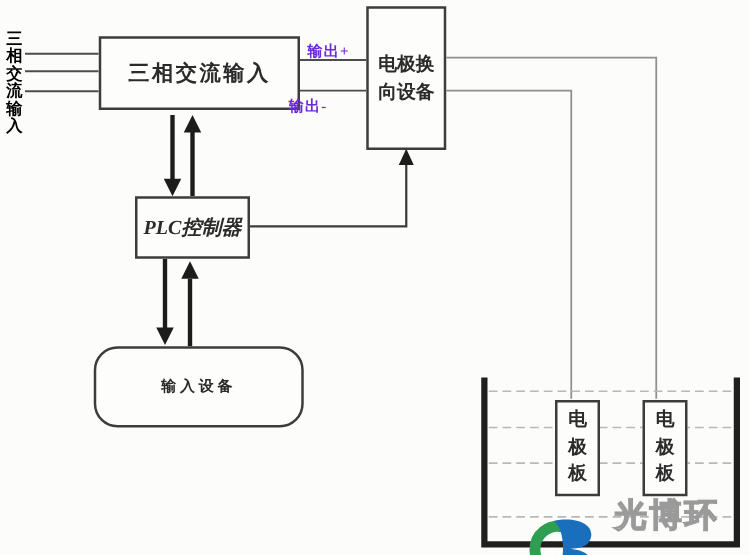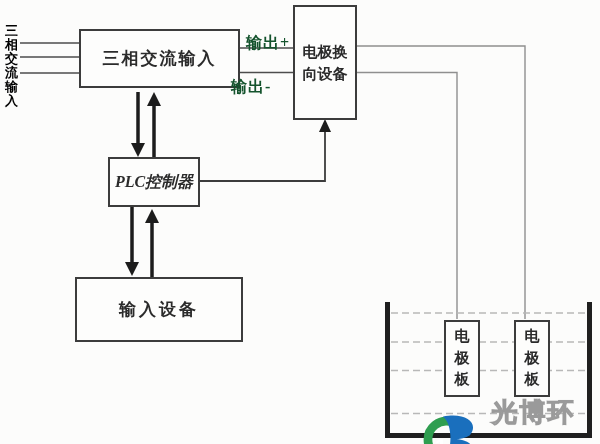--- a/index.html
+++ b/index.html
@@ -23,21 +23,21 @@
     display: flex;
     align-items: center;
     justify-content: center;
     text-align: center;
     font-weight: bold;
     color: #2b2b2b;
   }
   .box-power    { left: 79px;  top: 29px;  width: 161px; height: 59px;  font-size: 17px; letter-spacing: 2px; }
   .box-reverser { left: 293px; top: 5px;   width: 64px;  height: 115px; font-size: 15px; line-height: 22px; padding: 0 4px; }
   .box-plc      { left: 108px; top: 157px; width: 92px;  height: 50px;  font-size: 16px; font-style: italic; }
-  .box-input    { left: 75px;  top: 277px; width: 168px; height: 65px;  font-size: 17px; letter-spacing: 3px; }
+  .box-input    { left: 75px;  top: 277px; width: 168px; height: 65px;  font-size: 12px; letter-spacing: 3px; border-radius: 19px; }
 
   .plate {
     position: absolute;
     top: 320px; width: 36px; height: 77px;
     background: #fdfdfc;
     border: 2px solid #3c3c3c;
     box-sizing: border-box;
     display: flex; align-items: center; justify-content: center;
     font-size: 15px; font-weight: bold; color: #2b2b2b;
   }
@@ -46,21 +46,21 @@
   .vstack { display: block; width: 1.1em; word-break: break-all; line-height: 1.45; text-align: center; }
 
   .vsource {
     position: absolute; left: 4px; top: 24px;
     font-size: 13px; font-weight: bold; color: #000000;
     width: 1.15em; word-break: break-all; line-height: 1.08; text-align: center;
   }
 
   .wire-label {
     position: absolute;
-    font-size: 16px; font-weight: bold; color: #14532d;
+    font-size: 12px; font-weight: bold; color: #6d28d9;
     letter-spacing: 1px;
   }
   .lbl-out-plus  { left: 246px; top: 33px; }
   .lbl-out-minus { left: 231px; top: 77px; }
 
   
   .watermark { position: absolute; left: 406px; top: 387px; display: flex; align-items: center; }
   .wm-logo { width: 76px; height: 52px; }
   .wm-text {
     font-size: 26px; font-weight: bold; letter-spacing: 2px;

